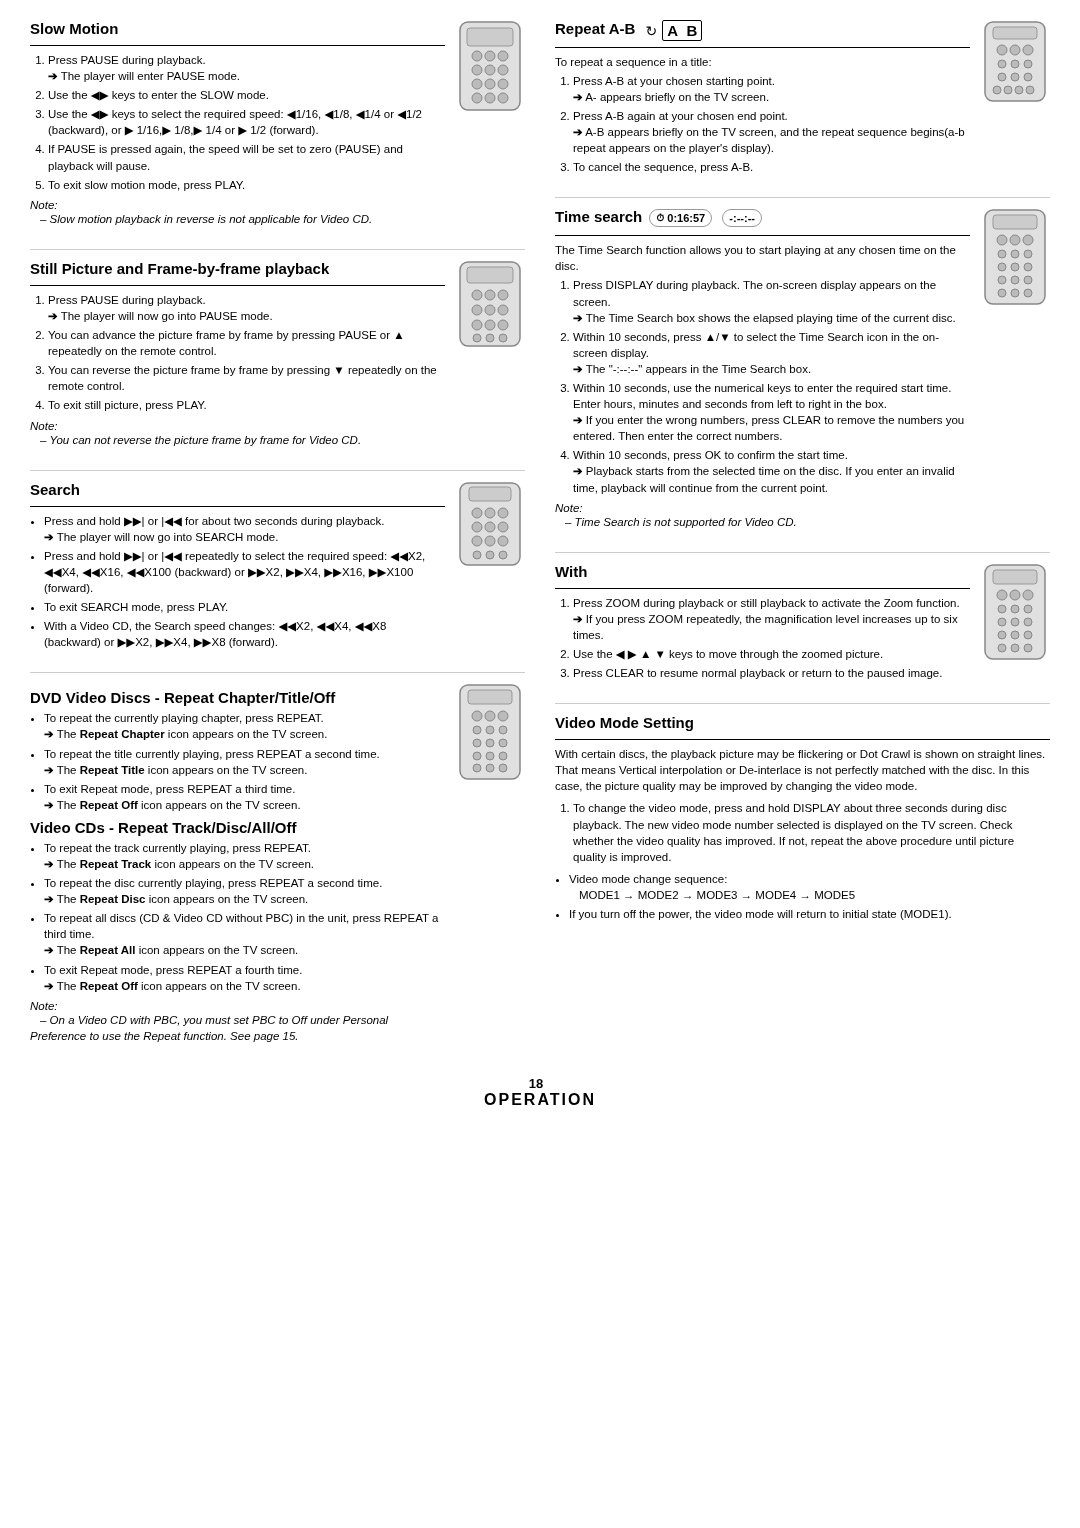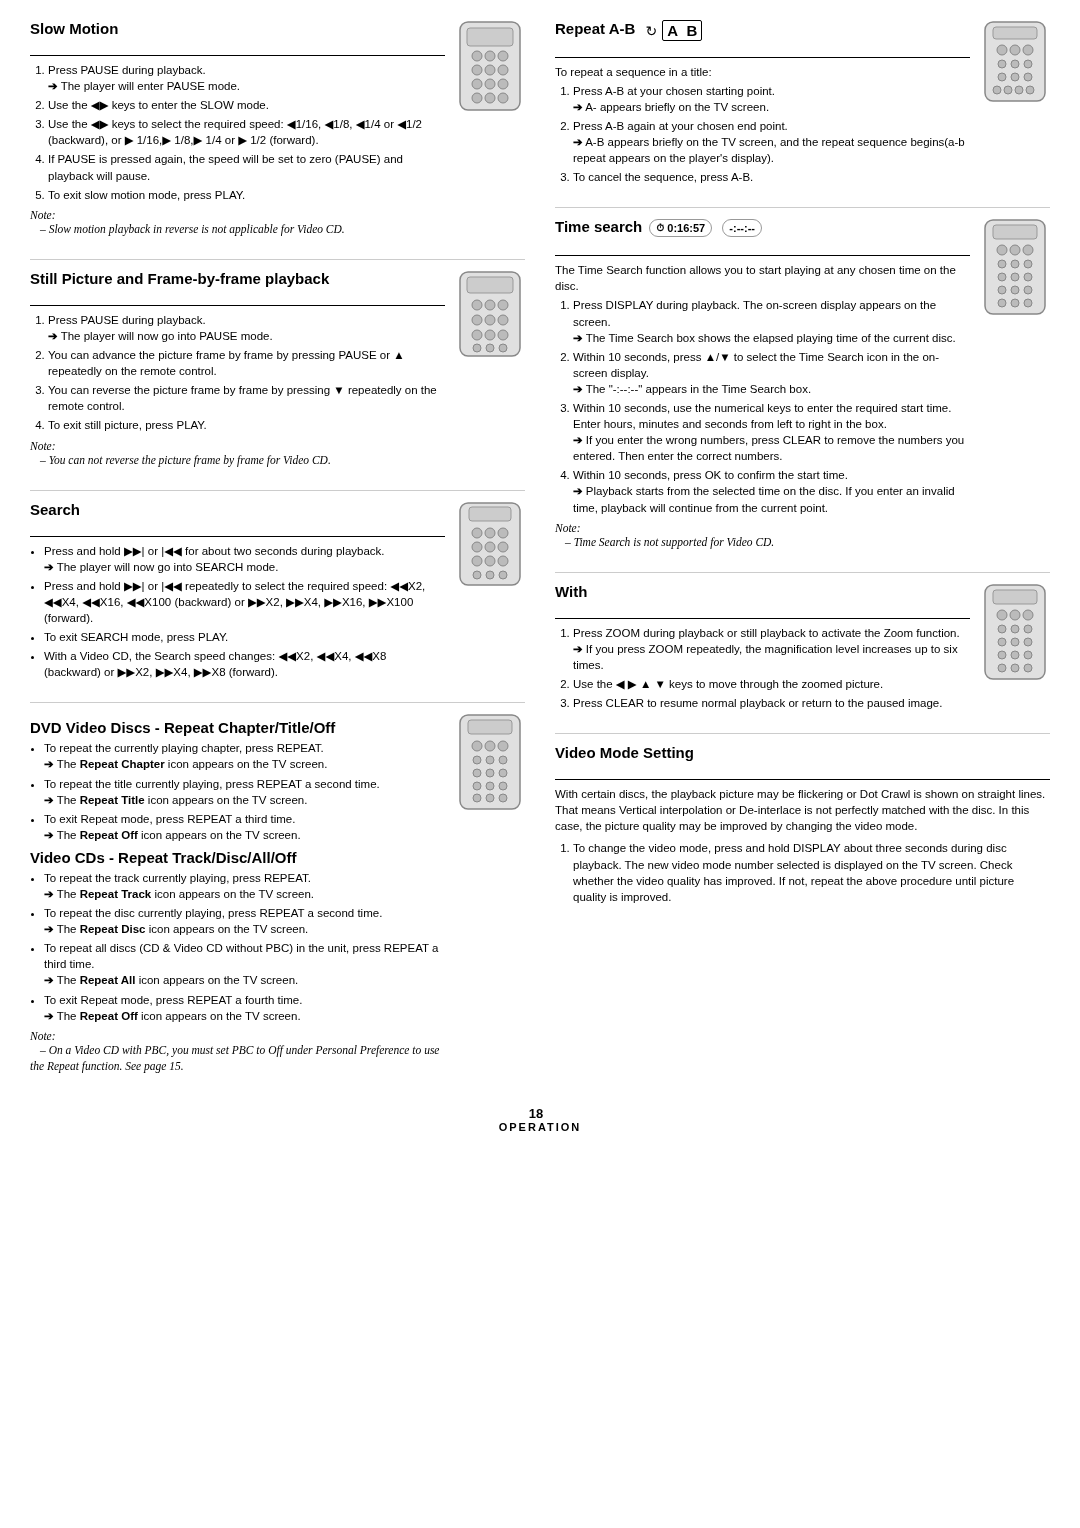--- a/index.html
+++ b/index.html
@@ -18,21 +18,21 @@
       gap: 0 30px;
     }
     .section {
       margin-bottom: 18px;
     }
     .section-title {
       font-size: 15px;
       font-weight: bold;
       margin-bottom: 6px;
       border-bottom: 1px solid #000;
-      padding-bottom: 18px;
+      padding-bottom: 8px;
     }
     .section-subtitle {
       font-size: 15px;
       font-weight: bold;
       margin-bottom: 4px;
       margin-top: 6px;
     }
     .section-header-row {
       display: flex;
       align-items: flex-start;
@@ -61,21 +61,20 @@
     ul li {
       margin-bottom: 3px;
       line-height: 1.4;
     }
     .arrow {
       font-weight: bold;
     }
     .note {
       margin-top: 6px;
       margin-bottom: 4px;
-      font-family: Liberation Serif, serif;
     }
     .note-title {
       font-style: italic;
       font-weight: normal;
     }
     .note-text {
       font-style: italic;
       padding-left: 10px;
       line-height: 1.4;
     }
@@ -84,21 +83,21 @@
       align-items: center;
       margin-top: 10px;
       flex-direction: column;
     }
     .page-num {
       font-weight: bold;
       font-size: 13px;
       margin-right: 8px;
     }
     .footer-label {
-      font-size: 11px;
+      font-size: 16px;
       letter-spacing: 1px;
     }
     
     .time-search-box {
       display: inline-flex;
       align-items: center;
       border: 1px solid #999;
       border-radius: 10px;
       padding: 2px 6px;
       font-size: 11px;
@@ -464,20 +463,27 @@
     </div>
 
     <hr class="divider">
 
     <div class="section">
       <div class="section-title">Video Mode Setting</div>
       <p>With certain discs, the playback picture may be flickering or Dot Crawl is shown on straight lines. That means Vertical interpolation or De-interlace is not perfectly matched with the disc. In this case, the picture quality may be improved by changing the video mode.</p>
       <ol style="margin-top:6px;">
         <li>To change the video mode, press and hold DISPLAY about three seconds during disc playback. The new video mode number selected is displayed on the TV screen. Check whether the video quality has improved. If not, repeat the above procedure until picture quality is improved.</li>
       </ol>
+      <ul style="margin-top:6px;">
+        <li>
+          Video mode change sequence:<br>
+          <span style="padding-left:10px;">MODE1 → MODE2 → MODE3 → MODE4 → MODE5</span>
+        </li>
+        <li>If you turn off the power, the video mode will return to initial state (MODE1).</li>
+      </ul>
     </div>
 
   </div>
 </div>
 
 <div class="page-footer">
   <span class="page-num">18</span>
   <span class="footer-label" style="font-variant: small-caps; font-weight: bold; letter-spacing: 2px;">OPERATION</span>
 </div>
 

